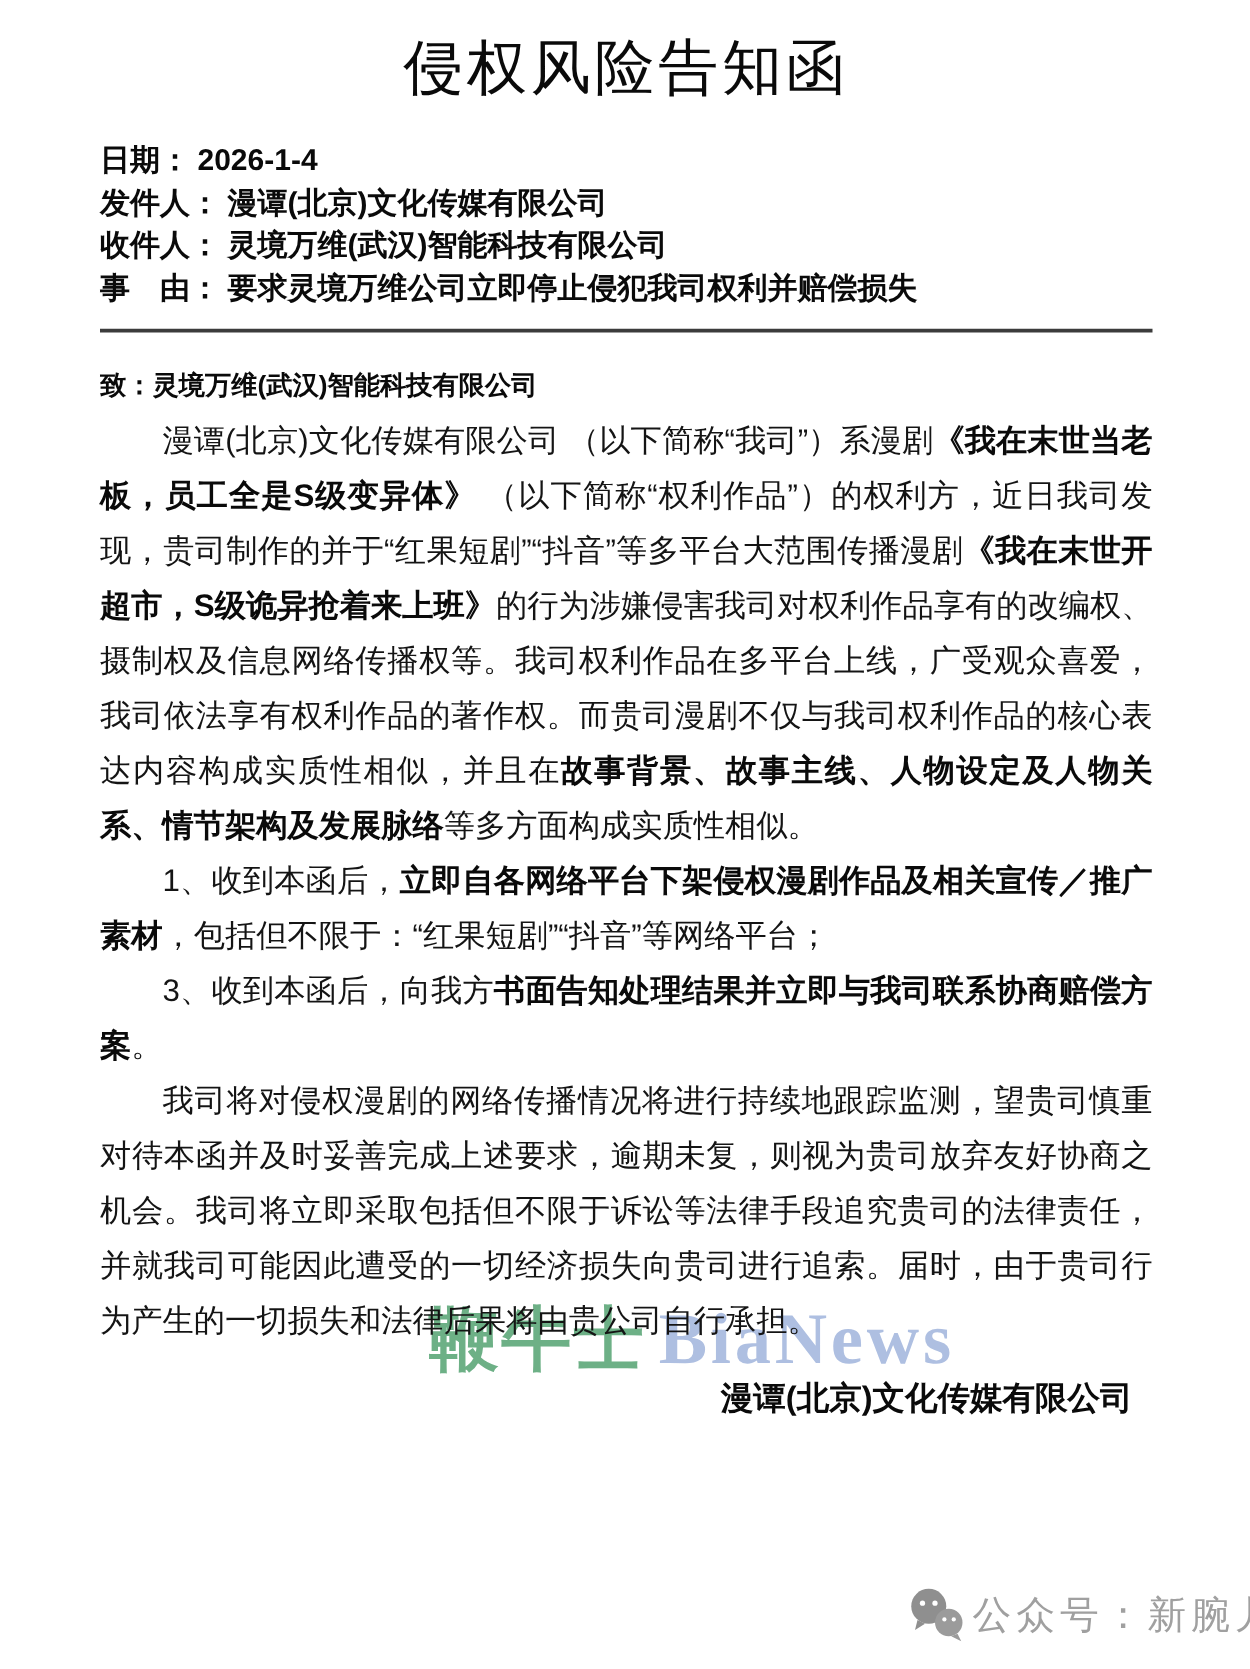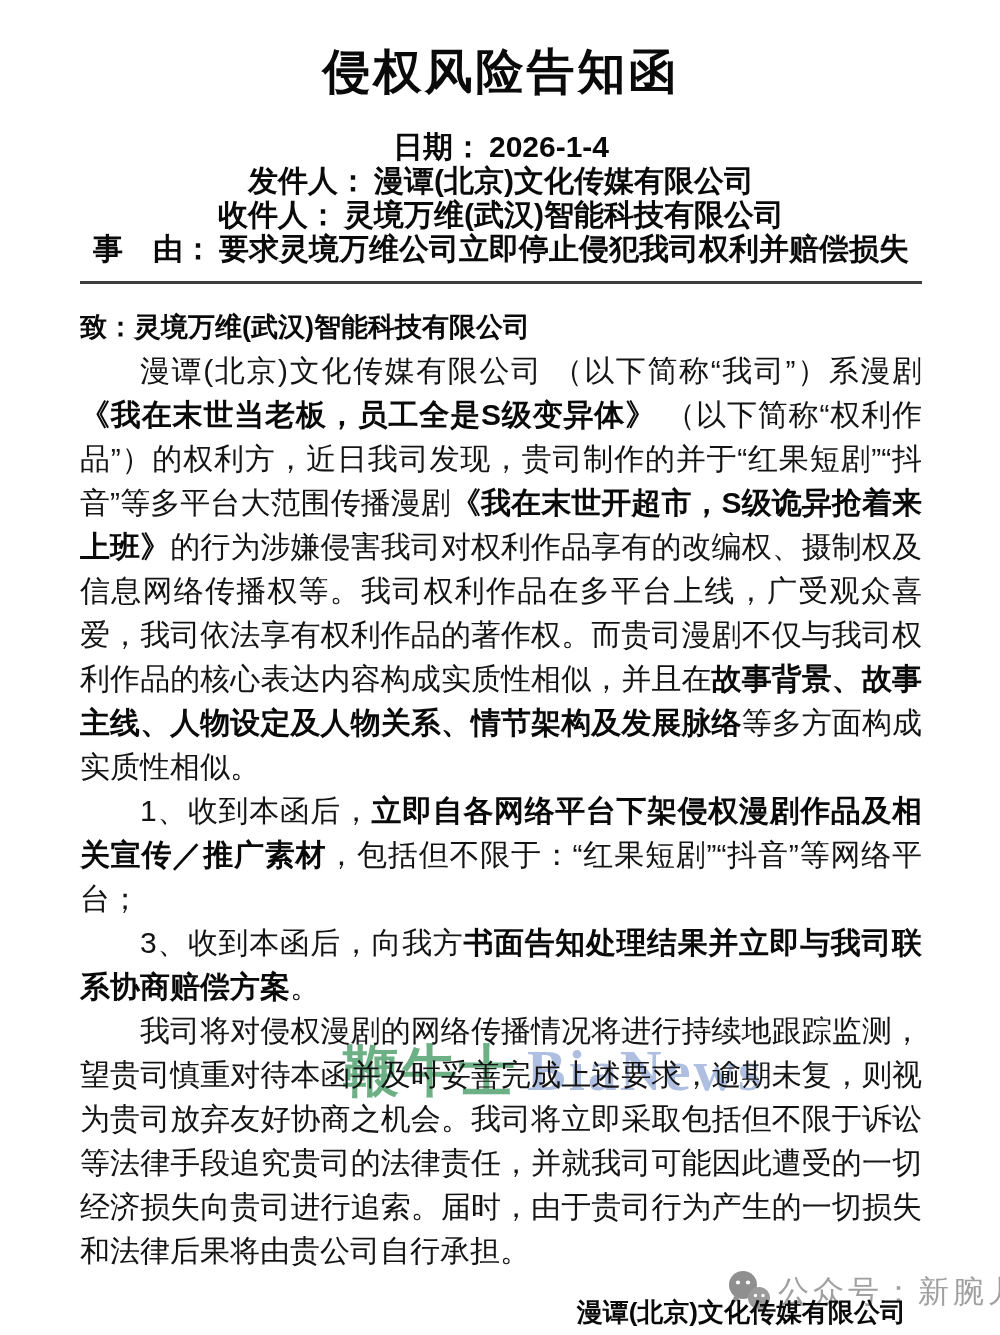--- a/index.html
+++ b/index.html
@@ -16,57 +16,56 @@
     overflow: hidden;
     color: #111;
   }
   .content {
     position: relative;
     z-index: 1;
     padding: 0 78px 0 80px;
   }
   .doc-title {
     margin: 0;
-    padding-top: 40px;
+    padding-top: 22px;
     text-align: center;
     font-size: 48px;
-    font-weight: 700;
+    font-weight: 400;
     letter-spacing: 3px;
     color: #0a0a0a;
   }
   .meta-block {
     margin-top: 26px;
   }
   .meta-line {
-    font-size: 30px;
+    font-size: 24px;
     font-weight: 700;
     line-height: 34px;
     color: #0a0a0a;
     white-space: nowrap;
-    text-align: center;
   }
   .meta-label { display: inline; }
   .meta-value { display: inline; margin-left: 6px; }
   .divider {
     margin-top: 15px;
     height: 0;
     border: none;
     border-top: 3px solid #3c3c3c;
   }
   .salutation {
     margin: 0;
     margin-top: 21px;
-    font-size: 27px;
+    font-size: 21px;
     font-weight: 700;
     line-height: 44px;
     color: #0a0a0a;
   }
   .para {
     margin: 0;
-    font-size: 30px;
+    font-size: 25px;
     line-height: 44px;
     text-align: justify;
     text-indent: 2em;
     color: #141414;
     word-break: break-all;
   }
   .para .b { font-weight: 700; color: #0a0a0a; }
   .para.gap-before { margin-top: 46px; }
   .signature {
     margin-top: 22px;

